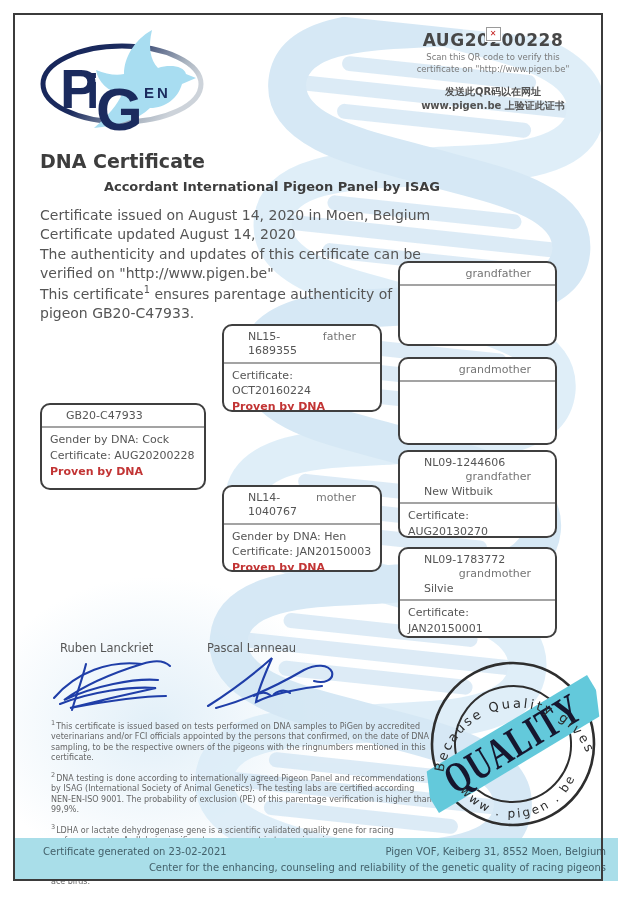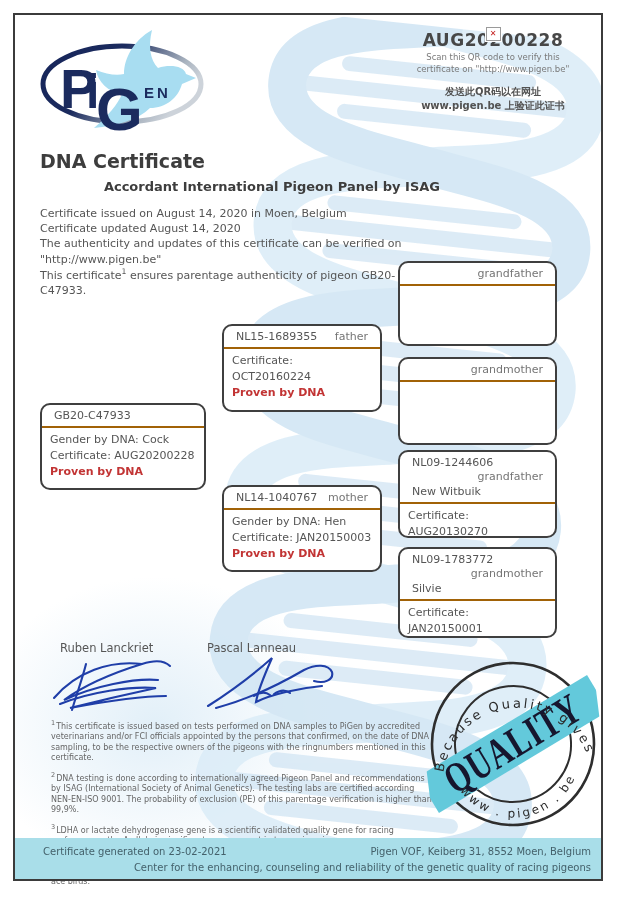--- a/index.html
+++ b/index.html
@@ -19,27 +19,27 @@
         position:relative;display:inline-block;}
   .broken{position:absolute;left:63px;top:-3px;width:13px;height:12px;background:#fff;
         border:1px solid #9a9a9a;font-size:8px;line-height:11px;color:#c42020;
         font-weight:bold;text-align:center;box-shadow:0 0 0 1px #fff;}
   .verify .scan{font-size:8.5px;color:#7a7a7a;line-height:1.4;margin-top:2px;}
   .verify .cn{font-size:10px;color:#525252;font-weight:600;line-height:1.45;margin-top:9px;}
   
   .headblock{position:absolute;left:40px;top:150px;width:400px;z-index:1;}
   .title{font-size:19px;font-weight:bold;color:#3d3d3d;margin:0 0 7px;}
   .subtitle{font-size:13px;font-weight:bold;color:#3d3d3d;margin:0 0 12px;text-align:right;}
-  .meta{font-size:11px;color:#555;line-height:1.38;}
+  .meta{font-size:14px;color:#555;line-height:1.38;}
   .meta + .meta{margin-top:0;}
   sup{font-size:70%;}
   
   .box{position:absolute;background:#fff;border:2px solid #3f3f3f;border-radius:10px;
        box-sizing:border-box;z-index:1;font-size:11px;color:#555;overflow:hidden;}
-  .bh{border-bottom:2px solid #a16207;padding:4px 12px 3px;line-height:1.3;}
+  .bh{border-bottom:2px solid #a3a3a3;padding:4px 24px 3px;line-height:1.3;}
   .bh-row{display:flex;justify-content:space-between;}
   .role{color:#757575;}
   .r-right{text-align:right;}
   .bb{padding:4px 8px;line-height:1.42;}
   .proven{color:#c23434;font-weight:700;}
   #box-father{left:222px;top:324px;width:160px;height:88px;}
   #box-pgf{left:398px;top:261px;width:159px;height:85px;}
   #box-pgm{left:398px;top:357px;width:159px;height:88px;}
   #box-subject{left:40px;top:403px;width:166px;height:87px;}
   #box-mgf{left:398px;top:450px;width:159px;height:88px;}
@@ -54,21 +54,21 @@
   #sig-2{left:196px;top:648px;}
   
   .footnotes{position:absolute;left:51px;top:719px;width:382px;z-index:1;}
   .fn{font-size:8px;color:#666;line-height:1.32;margin:0 0 7px;}
   .fn sup{font-size:6.5px;margin-right:1px;}
   
   .stamp{position:absolute;left:424px;top:655px;width:178px;height:178px;z-index:1;
          transform:rotate(-7deg);}
   
   .footer{position:absolute;left:15px;top:838px;width:588px;height:43px;background:#a9dee9;
-         z-index:1;font-size:10px;color:#44616b;}
+         z-index:1;font-size:10px;color:#44616b;padding-left:15px;}
   .f-left{position:absolute;left:28px;top:8px;}
   .f-right{position:absolute;right:12px;top:8px;}
   .f-tag{position:absolute;right:12px;top:24px;}
 </style>
 </head>
 <body>
 
 <div class="page">
 
   <div class="wm-clip">

